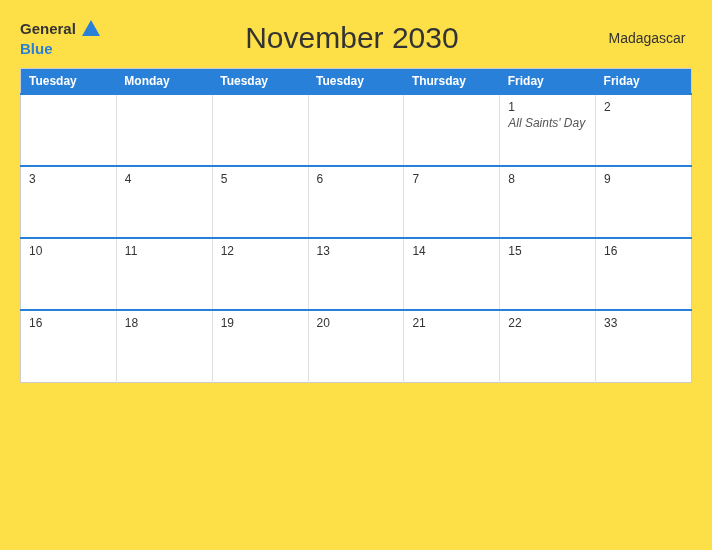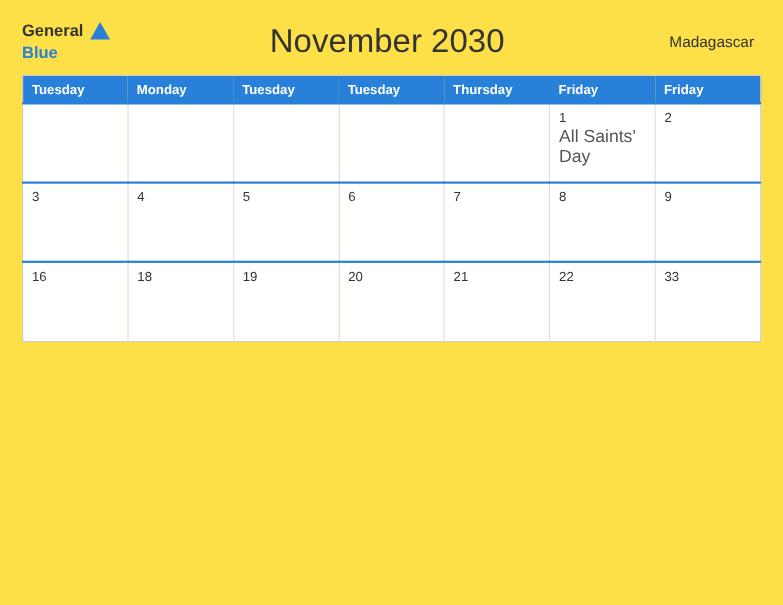--- a/index.html
+++ b/index.html
@@ -87,22 +87,23 @@
     .calendar tbody tr td:last-child {
       border-right: none;
     }
     .day-number {
       font-size: 12px;
       color: #333;
       display: block;
       margin-bottom: 2px;
     }
     .holiday {
-      font-size: 16px;
+      font-size: 12px;
       color: #555;
+      font-style: italic;
     }
     .empty {
       background: #f9f9f9;
     }
   </style>
 </head>
 <body>
 
 <div class="page">
   <div class="header">
@@ -165,20 +166,43 @@
           </td>
           <td>
             <span class="day-number">8</span>
           </td>
           <td>
             <span class="day-number">9</span>
           </td>
         </tr>
         <tr>
           <td>
+            <span class="day-number">10</span>
+          </td>
+          <td>
+            <span class="day-number">11</span>
+          </td>
+          <td>
+            <span class="day-number">12</span>
+          </td>
+          <td>
+            <span class="day-number">13</span>
+          </td>
+          <td>
+            <span class="day-number">14</span>
+          </td>
+          <td>
+            <span class="day-number">15</span>
+          </td>
+          <td>
+            <span class="day-number">16</span>
+          </td>
+        </tr>
+        <tr>
+          <td>
             <span class="day-number">16</span>
           </td>
           <td>
             <span class="day-number">18</span>
           </td>
           <td>
             <span class="day-number">19</span>
           </td>
           <td>
             <span class="day-number">20</span>

